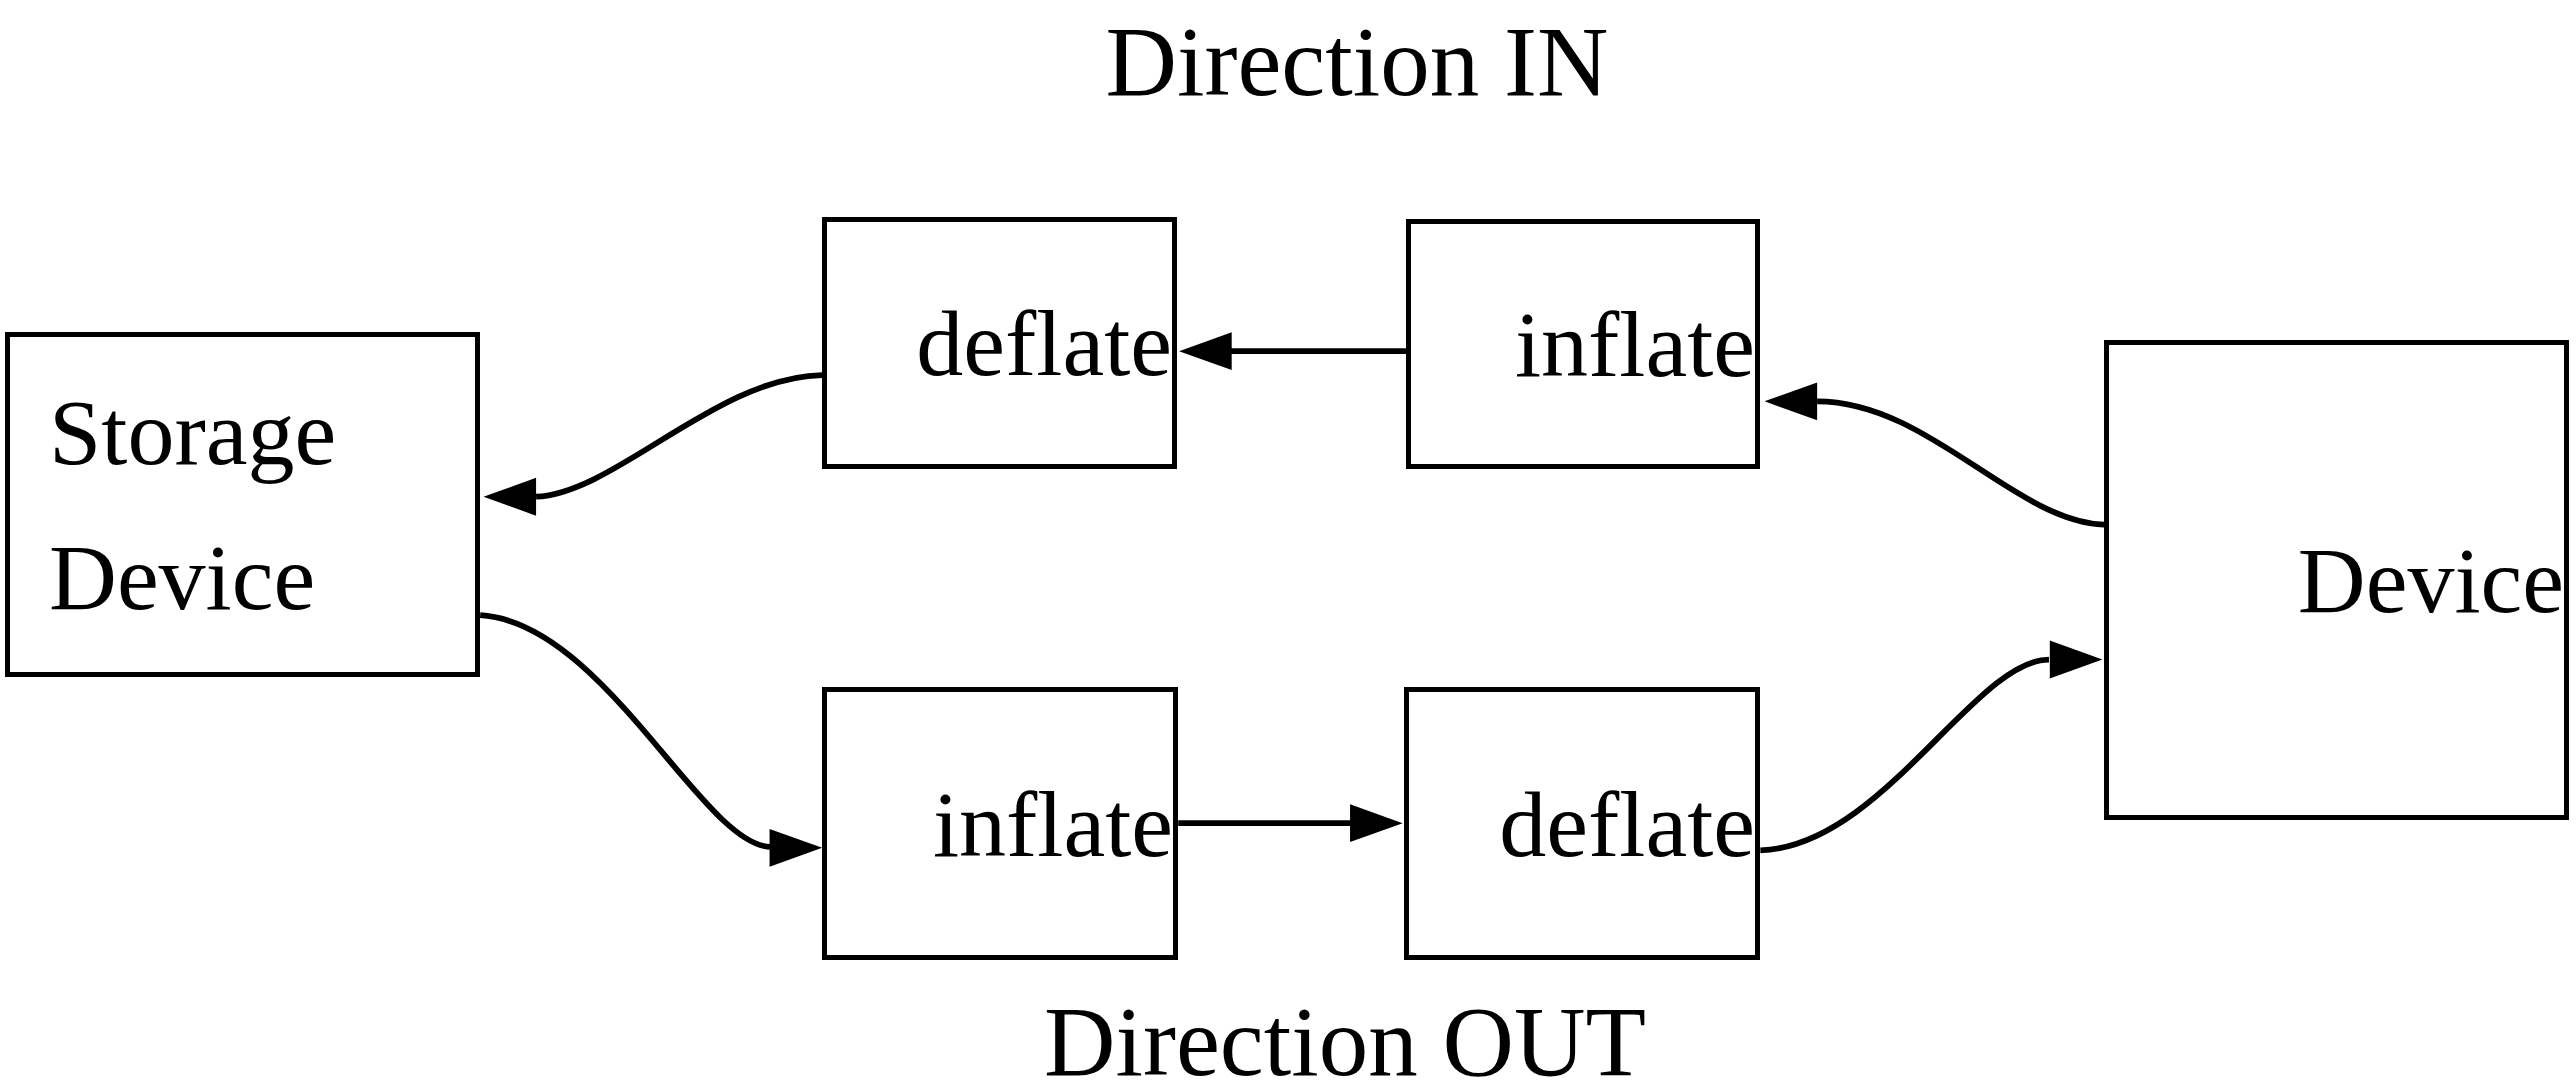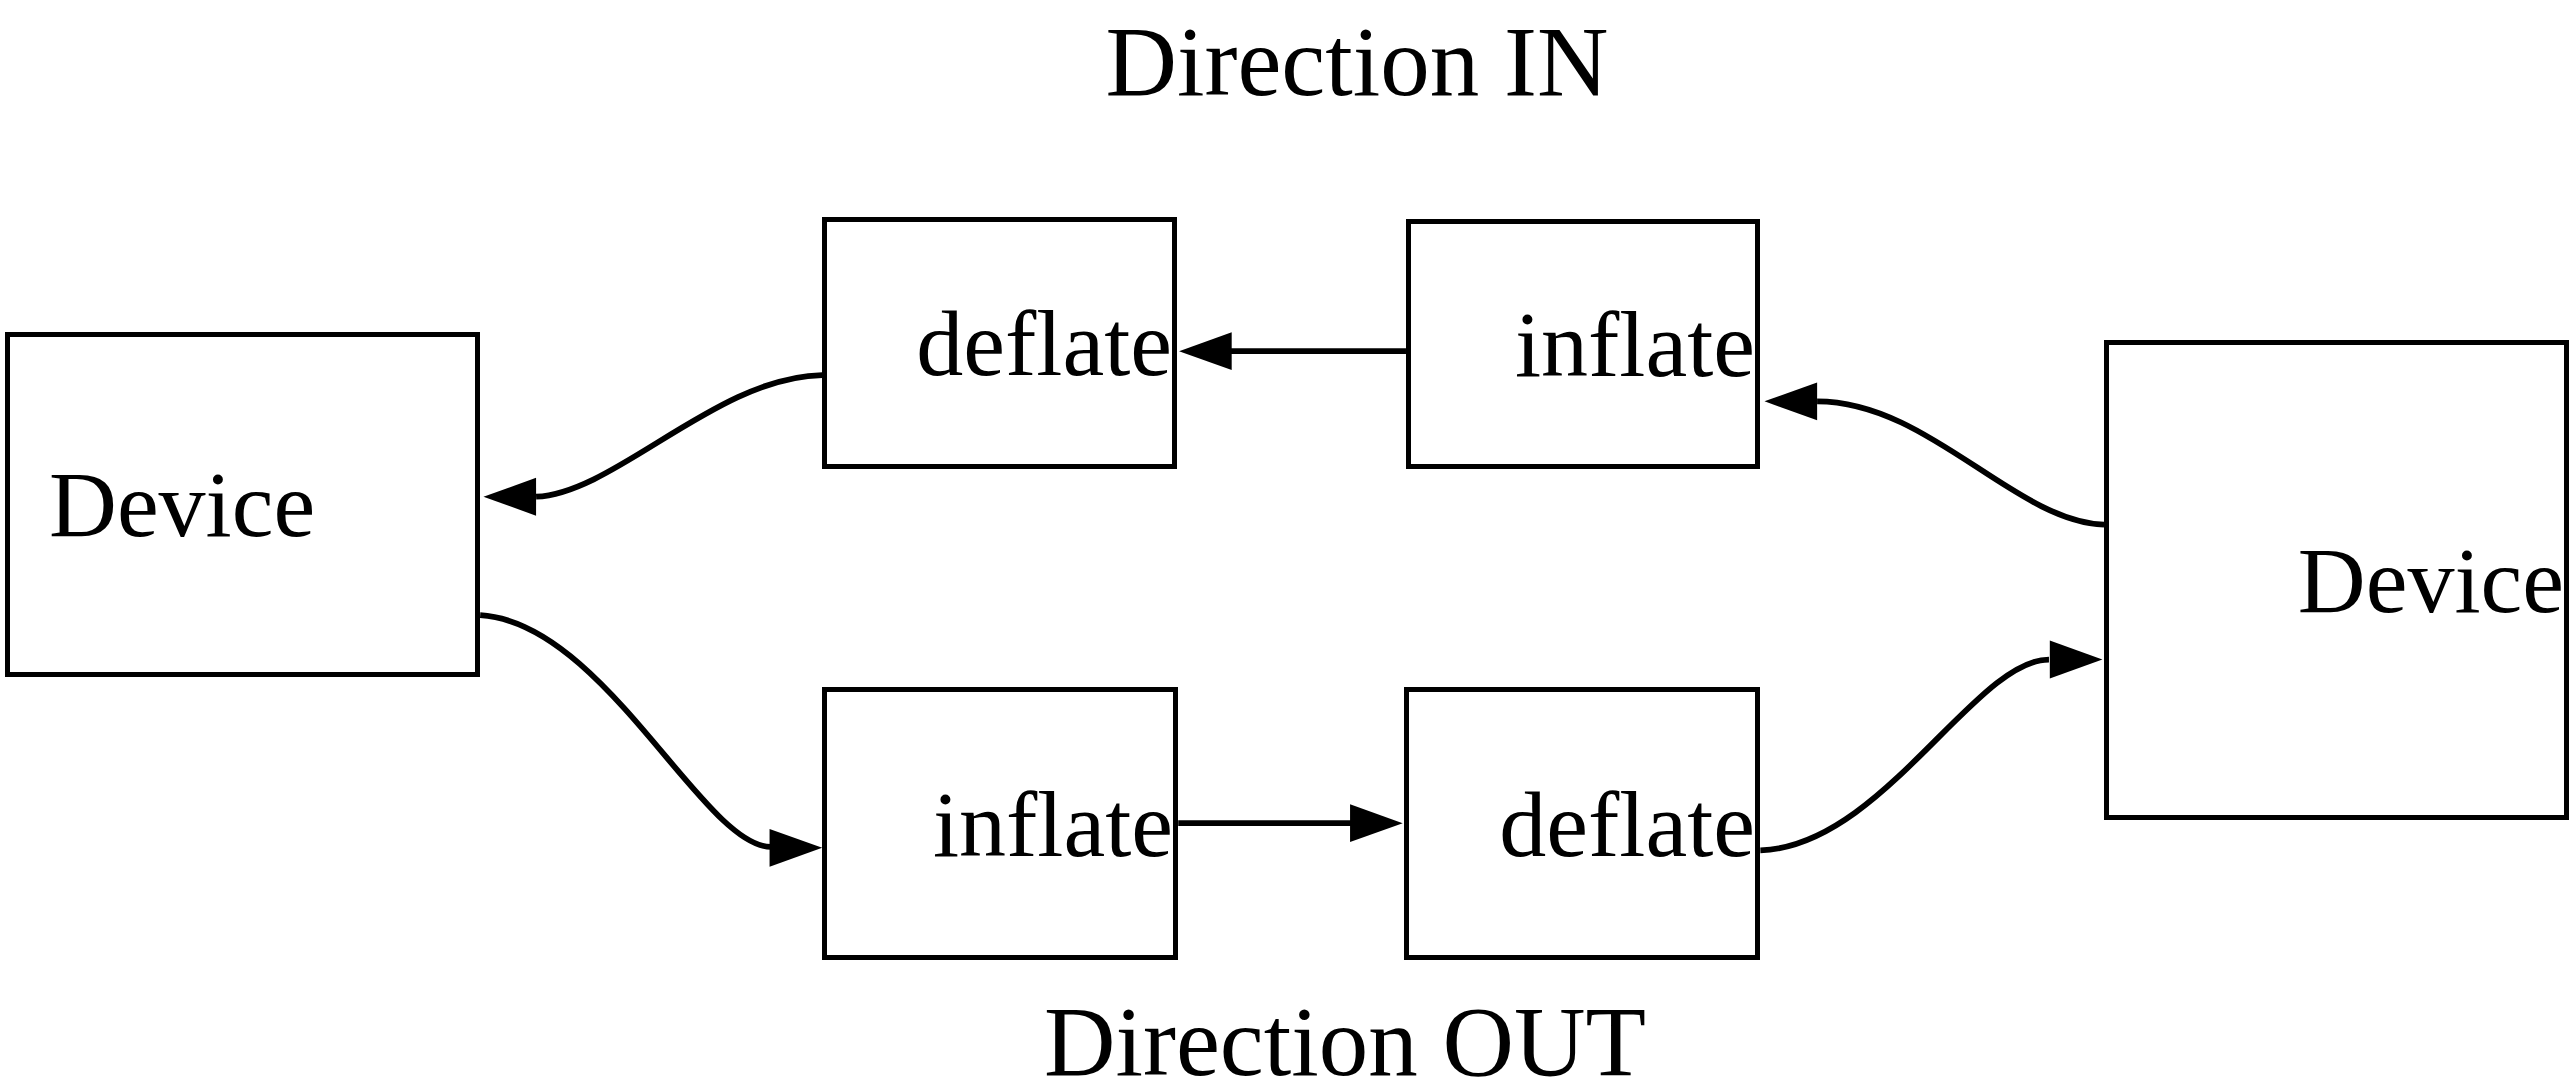--- a/index.html
+++ b/index.html
@@ -91,20 +91,21 @@
     <polygon points="1000,1031 936,1008 936,1054"></polygon>
 
     <line x1="1433" y1="1001" x2="1644" y2="1001"></line>
     <polygon points="1706,1001 1642,978 1642,1024"></polygon>
 
     <path d="M 2141,1034 C 2288,1030 2402,802 2492,802"></path>
     <polygon points="2557,802 2493,779 2493,825"></polygon>
   </svg>
 
   <div class="node" id="node-storage-daemon">
+    <span>Storage</span>
     <span>Device</span>
   </div>
 
   <div class="node" id="node-deflate-in">
     <span>deflate</span>
   </div>
 
   <div class="node" id="node-inflate-in">
     <span>inflate</span>
   </div>

